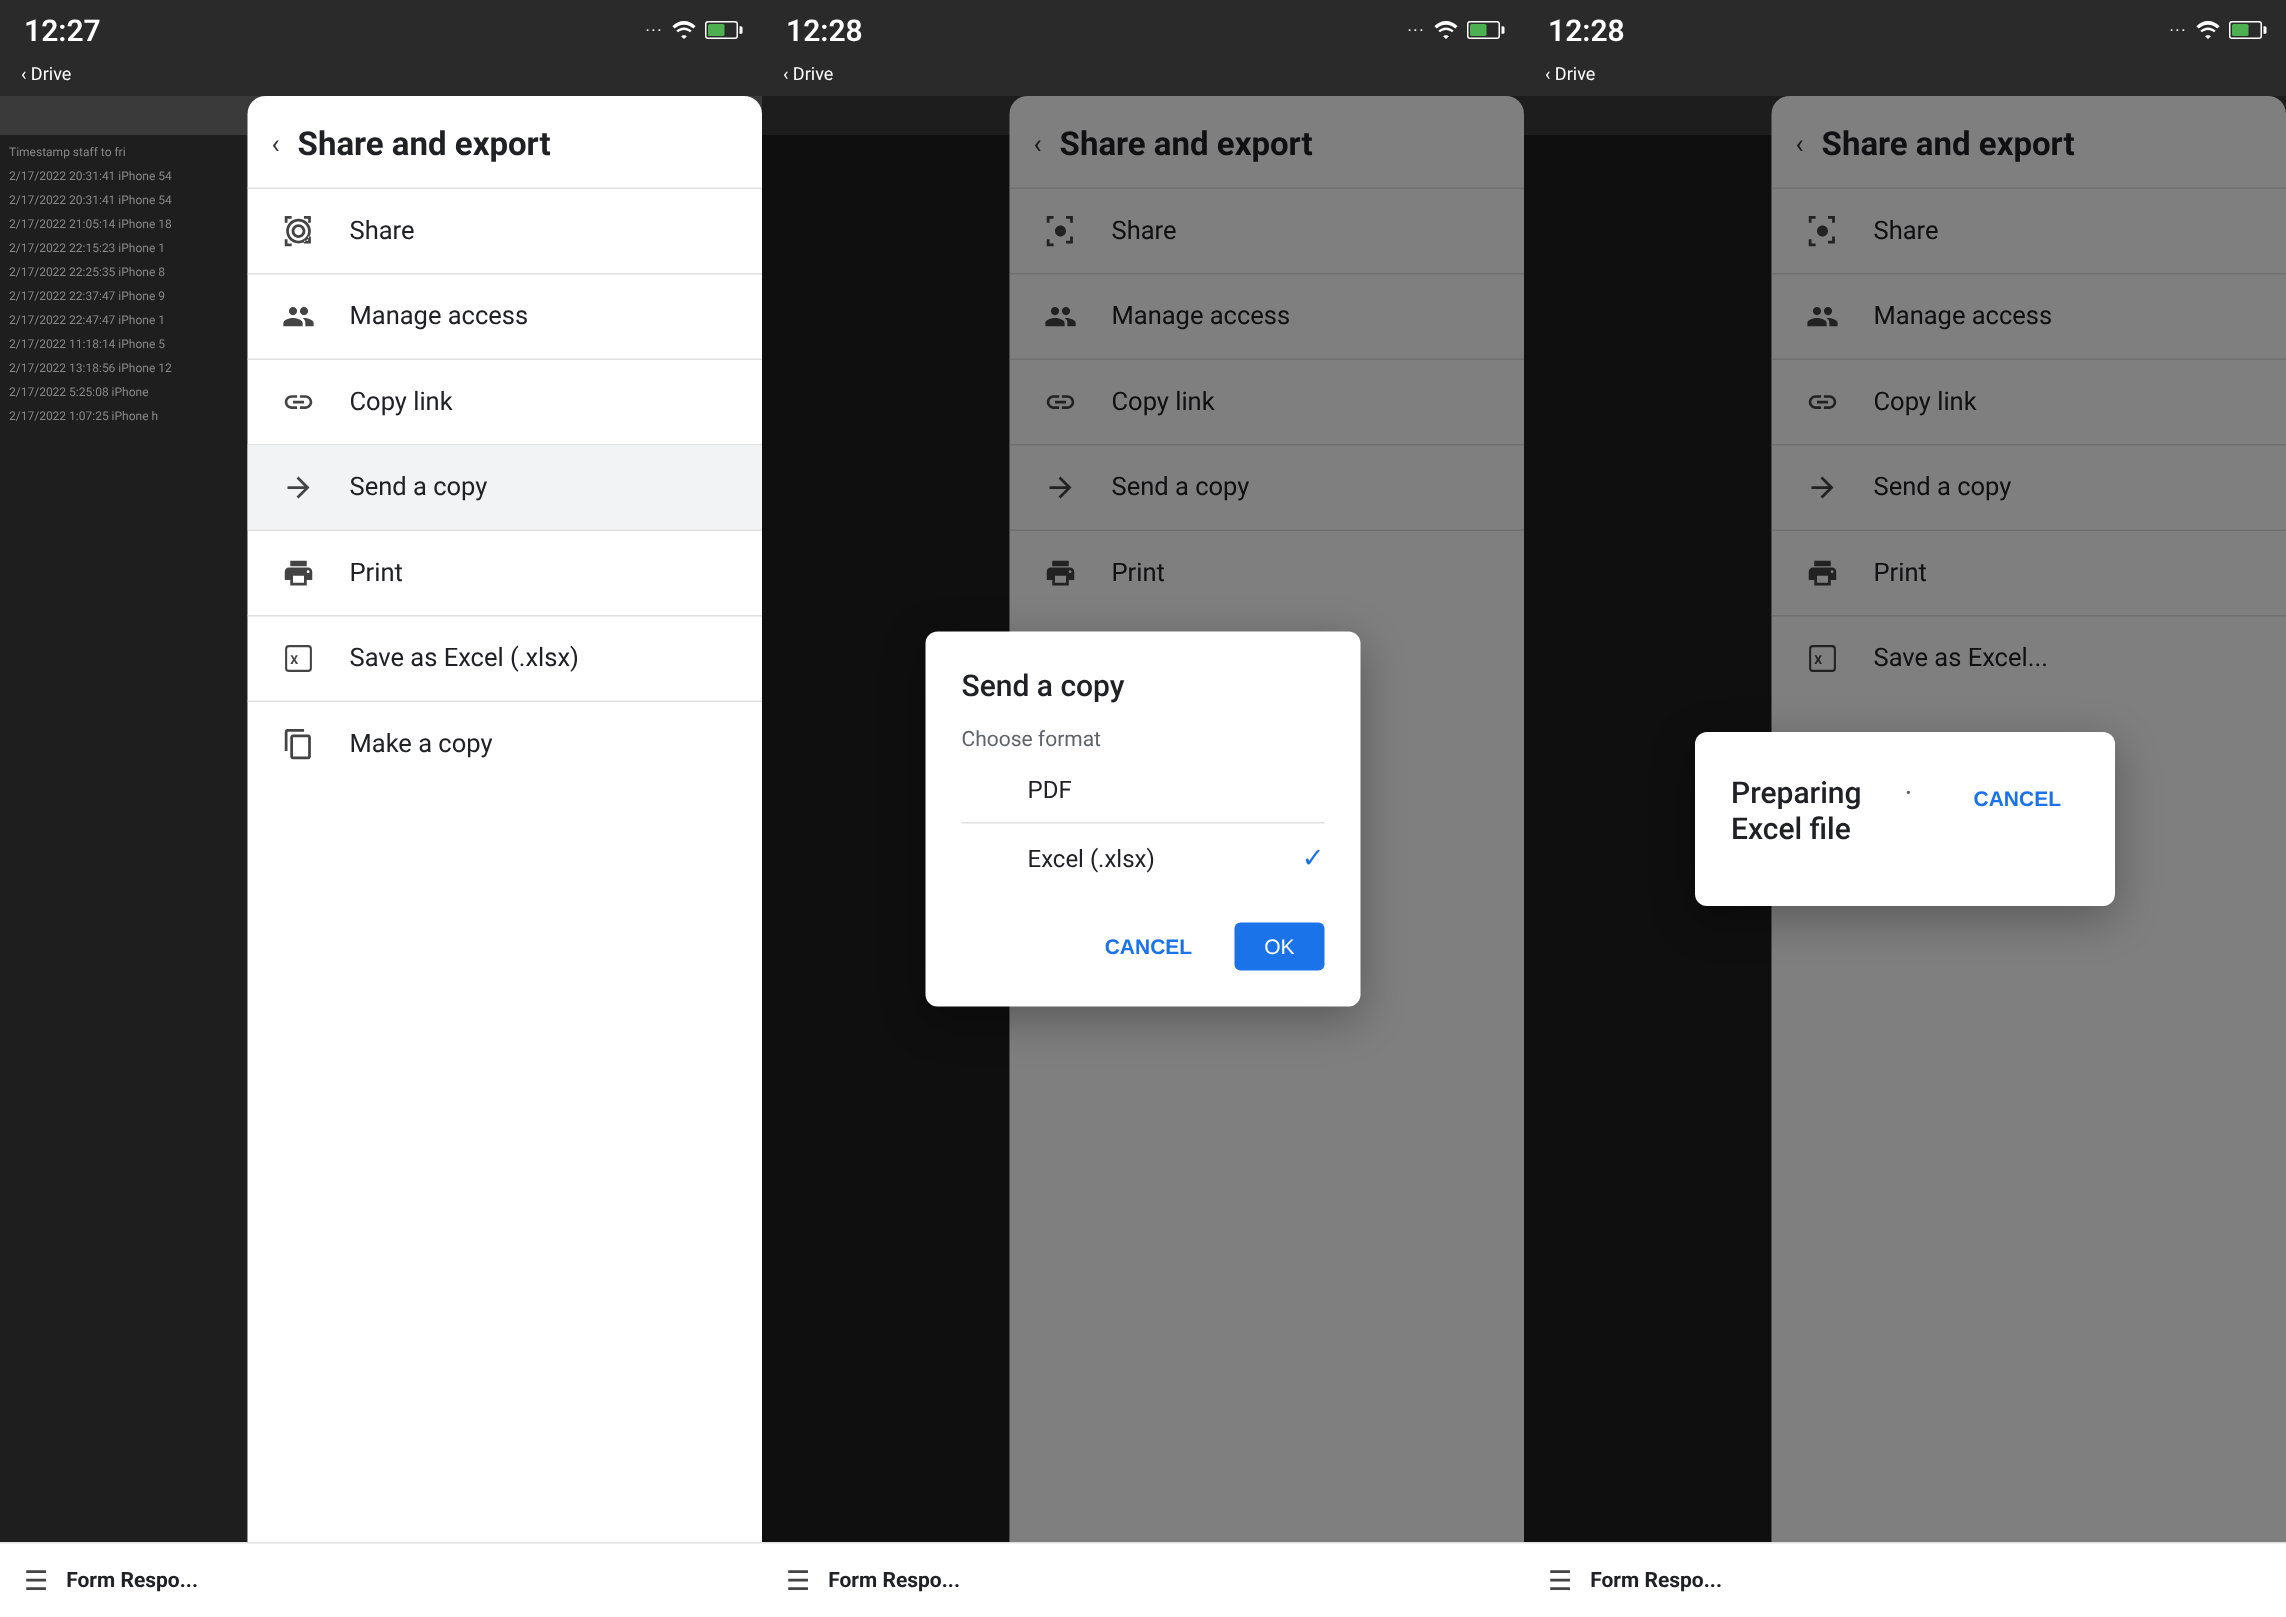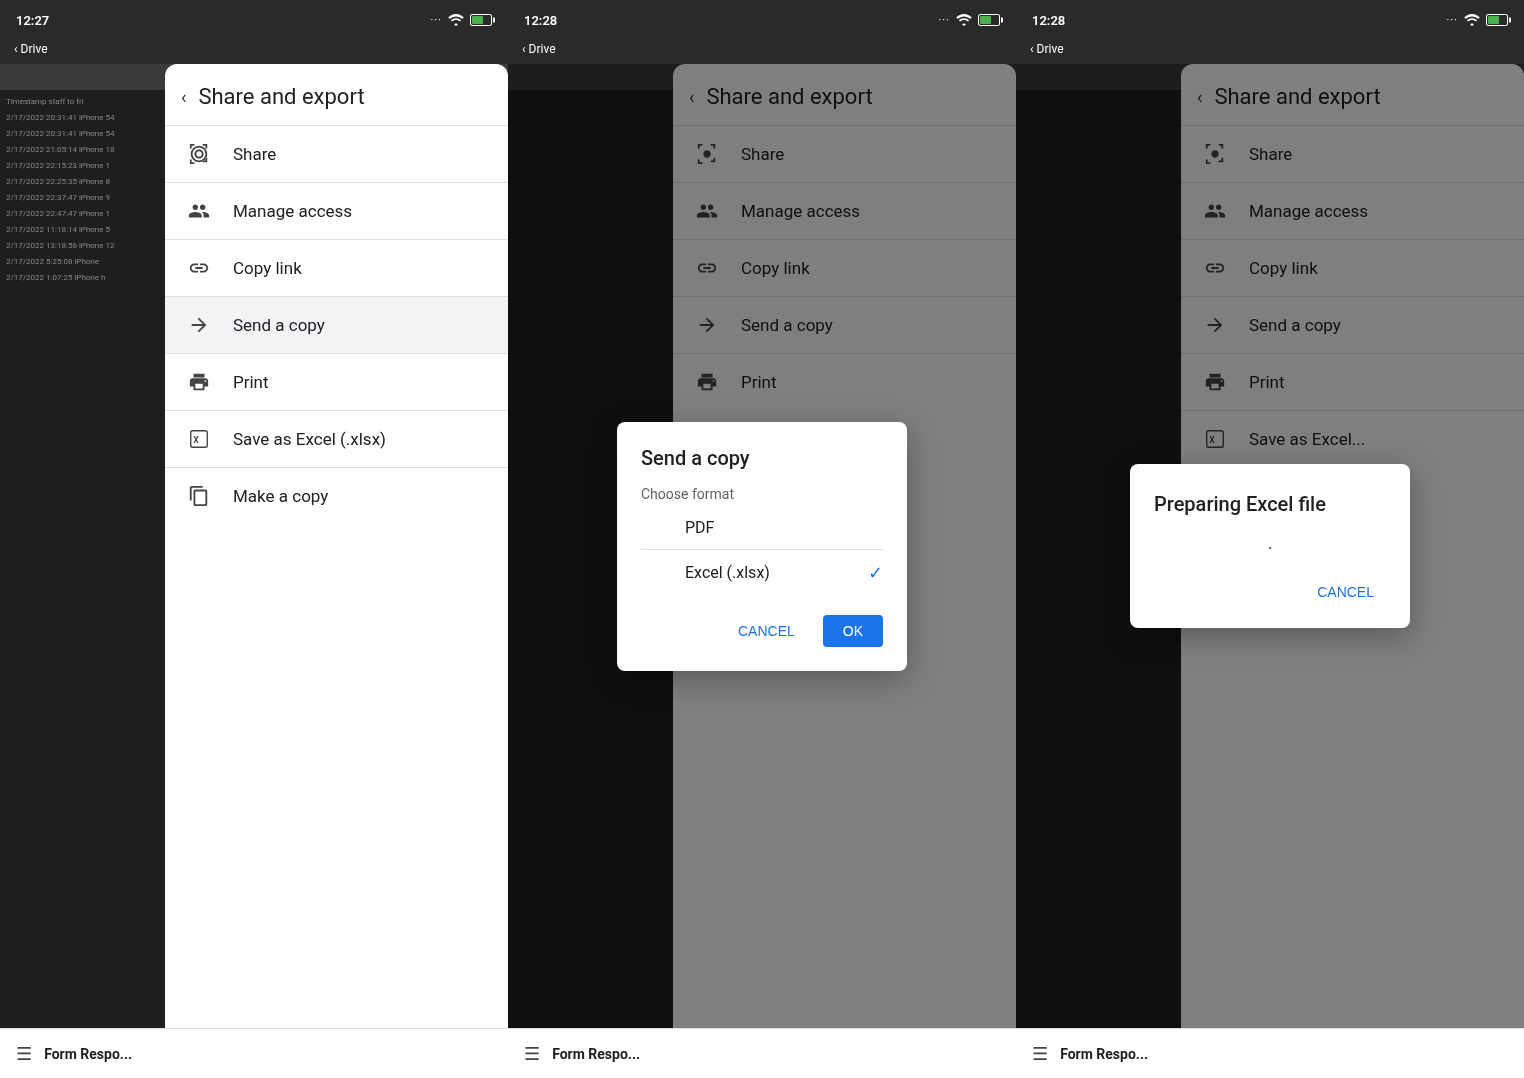--- a/index.html
+++ b/index.html
@@ -26,21 +26,21 @@
     
     .status-bar {
       display: flex;
       align-items: center;
       justify-content: space-between;
       padding: 8px 16px 4px;
       background: #2a2a2a;
       height: 36px;
     }
     .status-time {
-      font-size: 13px;
+      font-size: 20px;
       font-weight: 600;
       color: #fff;
     }
     .status-icons {
       display: flex;
       align-items: center;
       gap: 6px;
       color: #fff;
       font-size: 12px;
     }
@@ -132,21 +132,21 @@
       gap: 12px;
       border-bottom: 1px solid #e0e0e0;
     }
     .drawer-back {
       font-size: 18px;
       color: #333;
       cursor: pointer;
     }
     .drawer-title {
       font-size: 22px;
-      font-weight: 400;
+      font-weight: 700;
       color: #202124;
     }
 
     .menu-item {
       display: flex;
       align-items: center;
       padding: 14px 20px;
       gap: 20px;
       cursor: pointer;
     }
@@ -237,21 +237,21 @@
       font-size: 18px;
     }
     .dialog-actions {
       display: flex;
       justify-content: flex-end;
       gap: 16px;
       margin-top: 20px;
     }
     .btn-cancel {
       font-size: 14px;
-      font-weight: 400;
+      font-weight: 700;
       color: #1a73e8;
       background: none;
       border: none;
       cursor: pointer;
       padding: 8px 12px;
       text-transform: uppercase;
     }
     .btn-ok {
       font-size: 14px;
       font-weight: 500;
@@ -265,21 +265,21 @@
     }
 
     
     .preparing-dialog {
       background: #fff;
       border-radius: 8px;
       width: 280px;
       padding: 28px 24px 20px;
       box-shadow: 0 8px 30px rgba(0,0,0,0.3);
       display: flex;
-      flex-direction: column;
+      flex-direction: row;
       align-items: flex-start;
     }
     .preparing-title {
       font-size: 20px;
       font-weight: 500;
       color: #202124;
       margin-bottom: 20px;
     }
     .preparing-dot {
       width: 100%;

